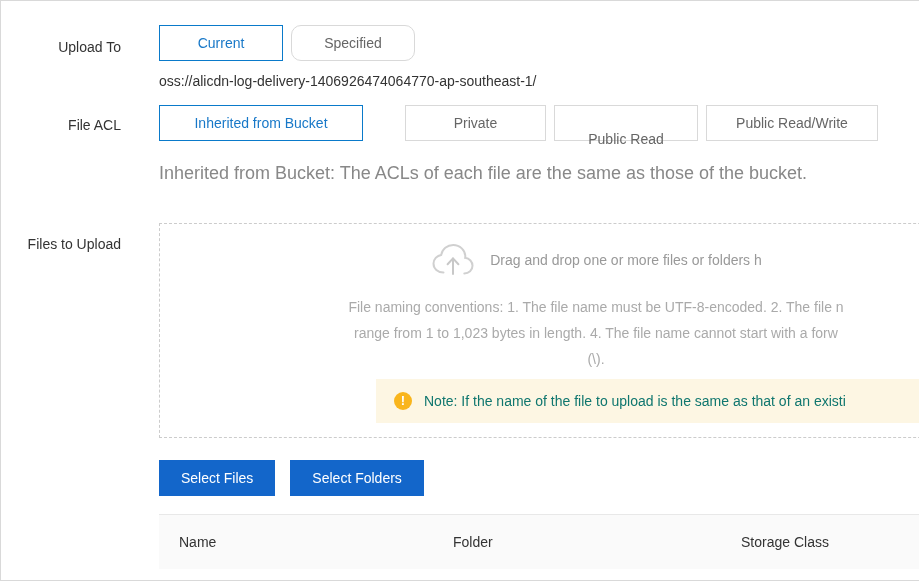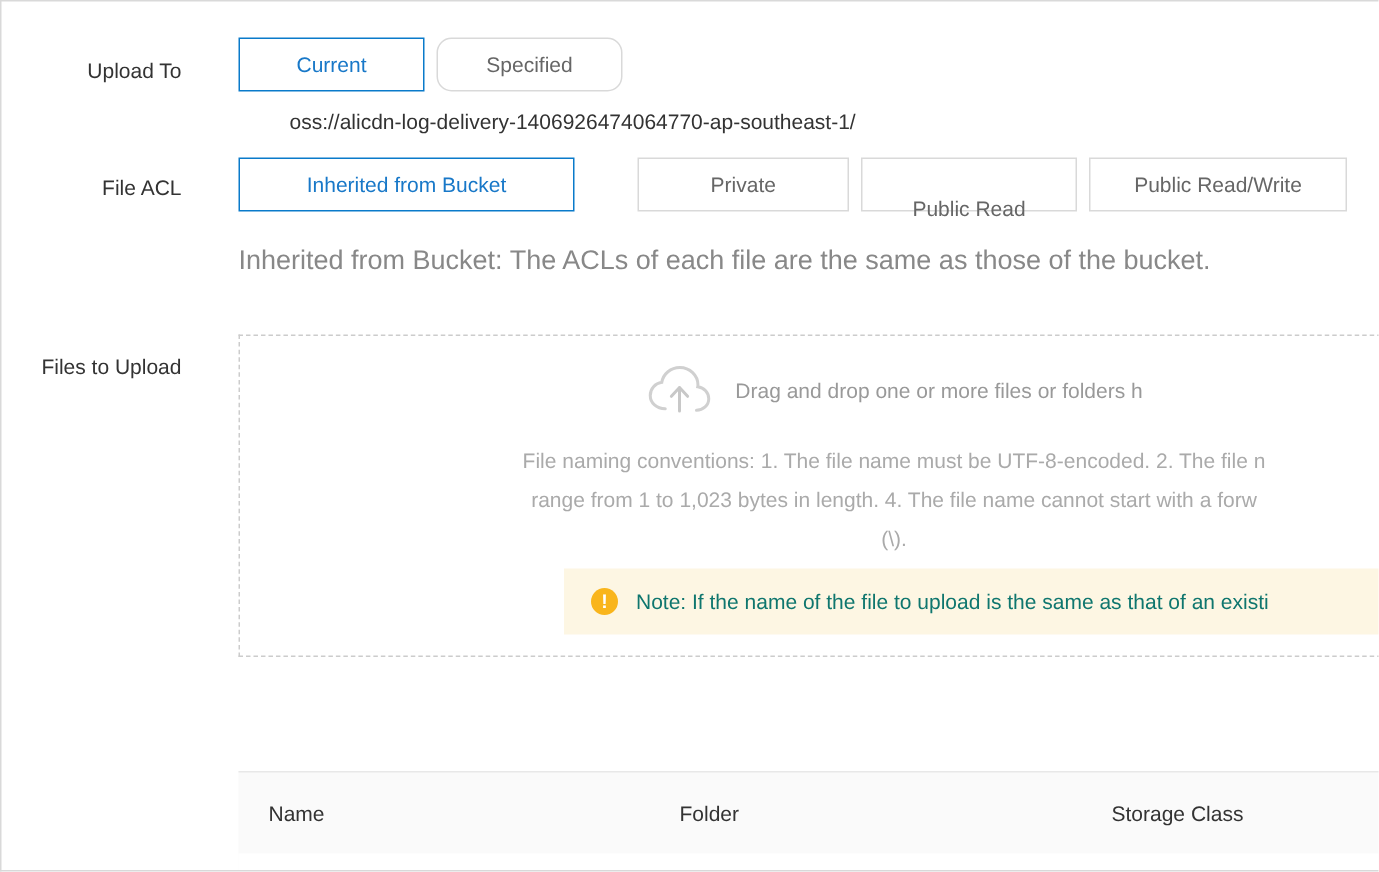--- a/index.html
+++ b/index.html
@@ -75,21 +75,20 @@
   .hint {
     font-size: 18px;
     color: #888888;
     line-height: 20px;
     white-space: nowrap;
   }
   .path-text {
     font-size: 14px;
     color: #333333;
     white-space: nowrap;
-    margin-left: 34px;
   }
 
   
   #dropzone {
     position: absolute;
     left: 158px;
     top: 222px;
     width: 872px;
     height: 215px;
     box-sizing: border-box;
@@ -221,21 +220,21 @@
       <div class="seg-btn" style="width:124px; padding:0;border-radius:10px;">Specified</div>
     </div>
 
     <div class="field path-text" style="top:58px;">oss://alicdn-log-delivery-1406926474064770-ap-southeast-1/</div>
   </div>
 
   <div class="row" style="top:104px;">
     <div class="row-label" style="left:0; top:10px;">File ACL</div>
 
     <div class="field seg" style="top:0px;">
-      <div class="seg-btn active" style="width:224px; padding:0;">Inherited from Bucket</div>
+      <div class="seg-btn active" style="width:204px; padding:0;">Inherited from Bucket</div>
       <div class="seg-btn" style="width:141px; padding:0;margin-left:34px;">Private</div>
       <div class="seg-btn" style="width:144px; padding:16px;">Public Read</div>
       <div class="seg-btn" style="width:172px; padding:0;">Public Read/Write</div>
     </div>
 
     <div class="field hint" style="top:58px;">Inherited from Bucket: The ACLs of each file are the same as those of the bucket.</div>
   </div>
 
   <div class="row-label" style="left:0; top:233px;text-align:right;">Files to Upload</div>
 
@@ -259,20 +258,24 @@
       <div>(\).</div>
     </div>
 
     <div id="note">
       <div id="note-icon">!</div>
       <div id="note-text">Note: If the name of the file to upload is the same as that of an existi</div>
     </div>
 
   </div>
 
+  <div id="action-buttons">
+    <div class="btn-primary">Select Files</div>
+    <div class="btn-primary">Select Folders</div>
+  </div>
 
   <div id="file-table">
     <div id="table-head">
       <div class="th th-name">Name</div>
       <div class="th th-folder">Folder</div>
       <div class="th th-class">Storage Class</div>
     </div>
     <div id="table-body"></div>
   </div>
 

